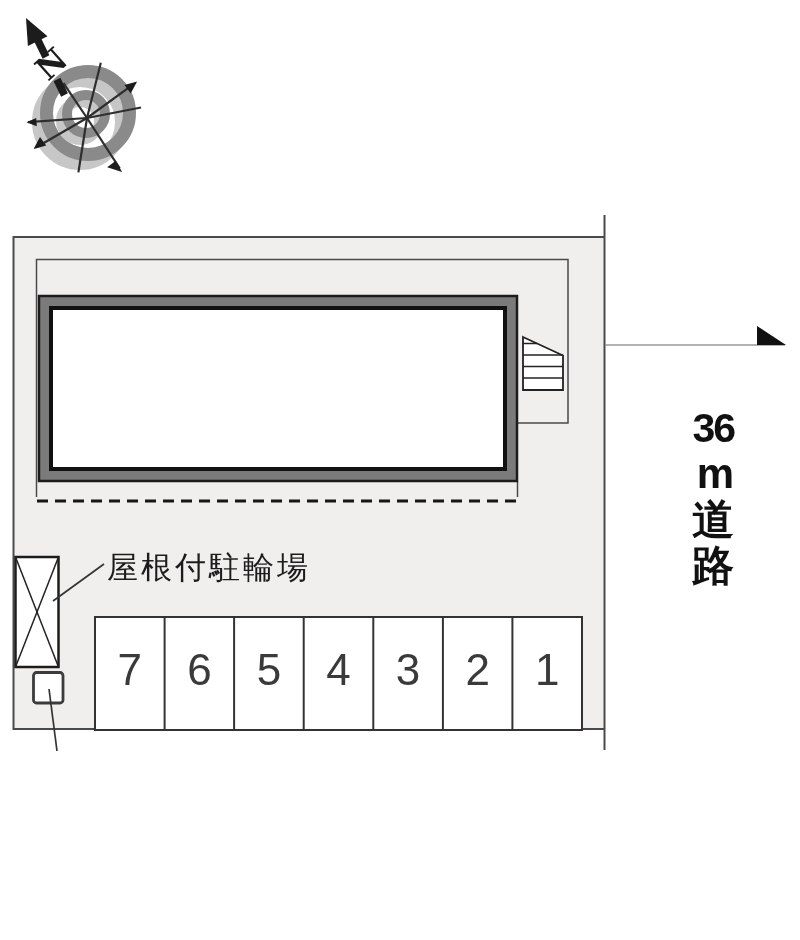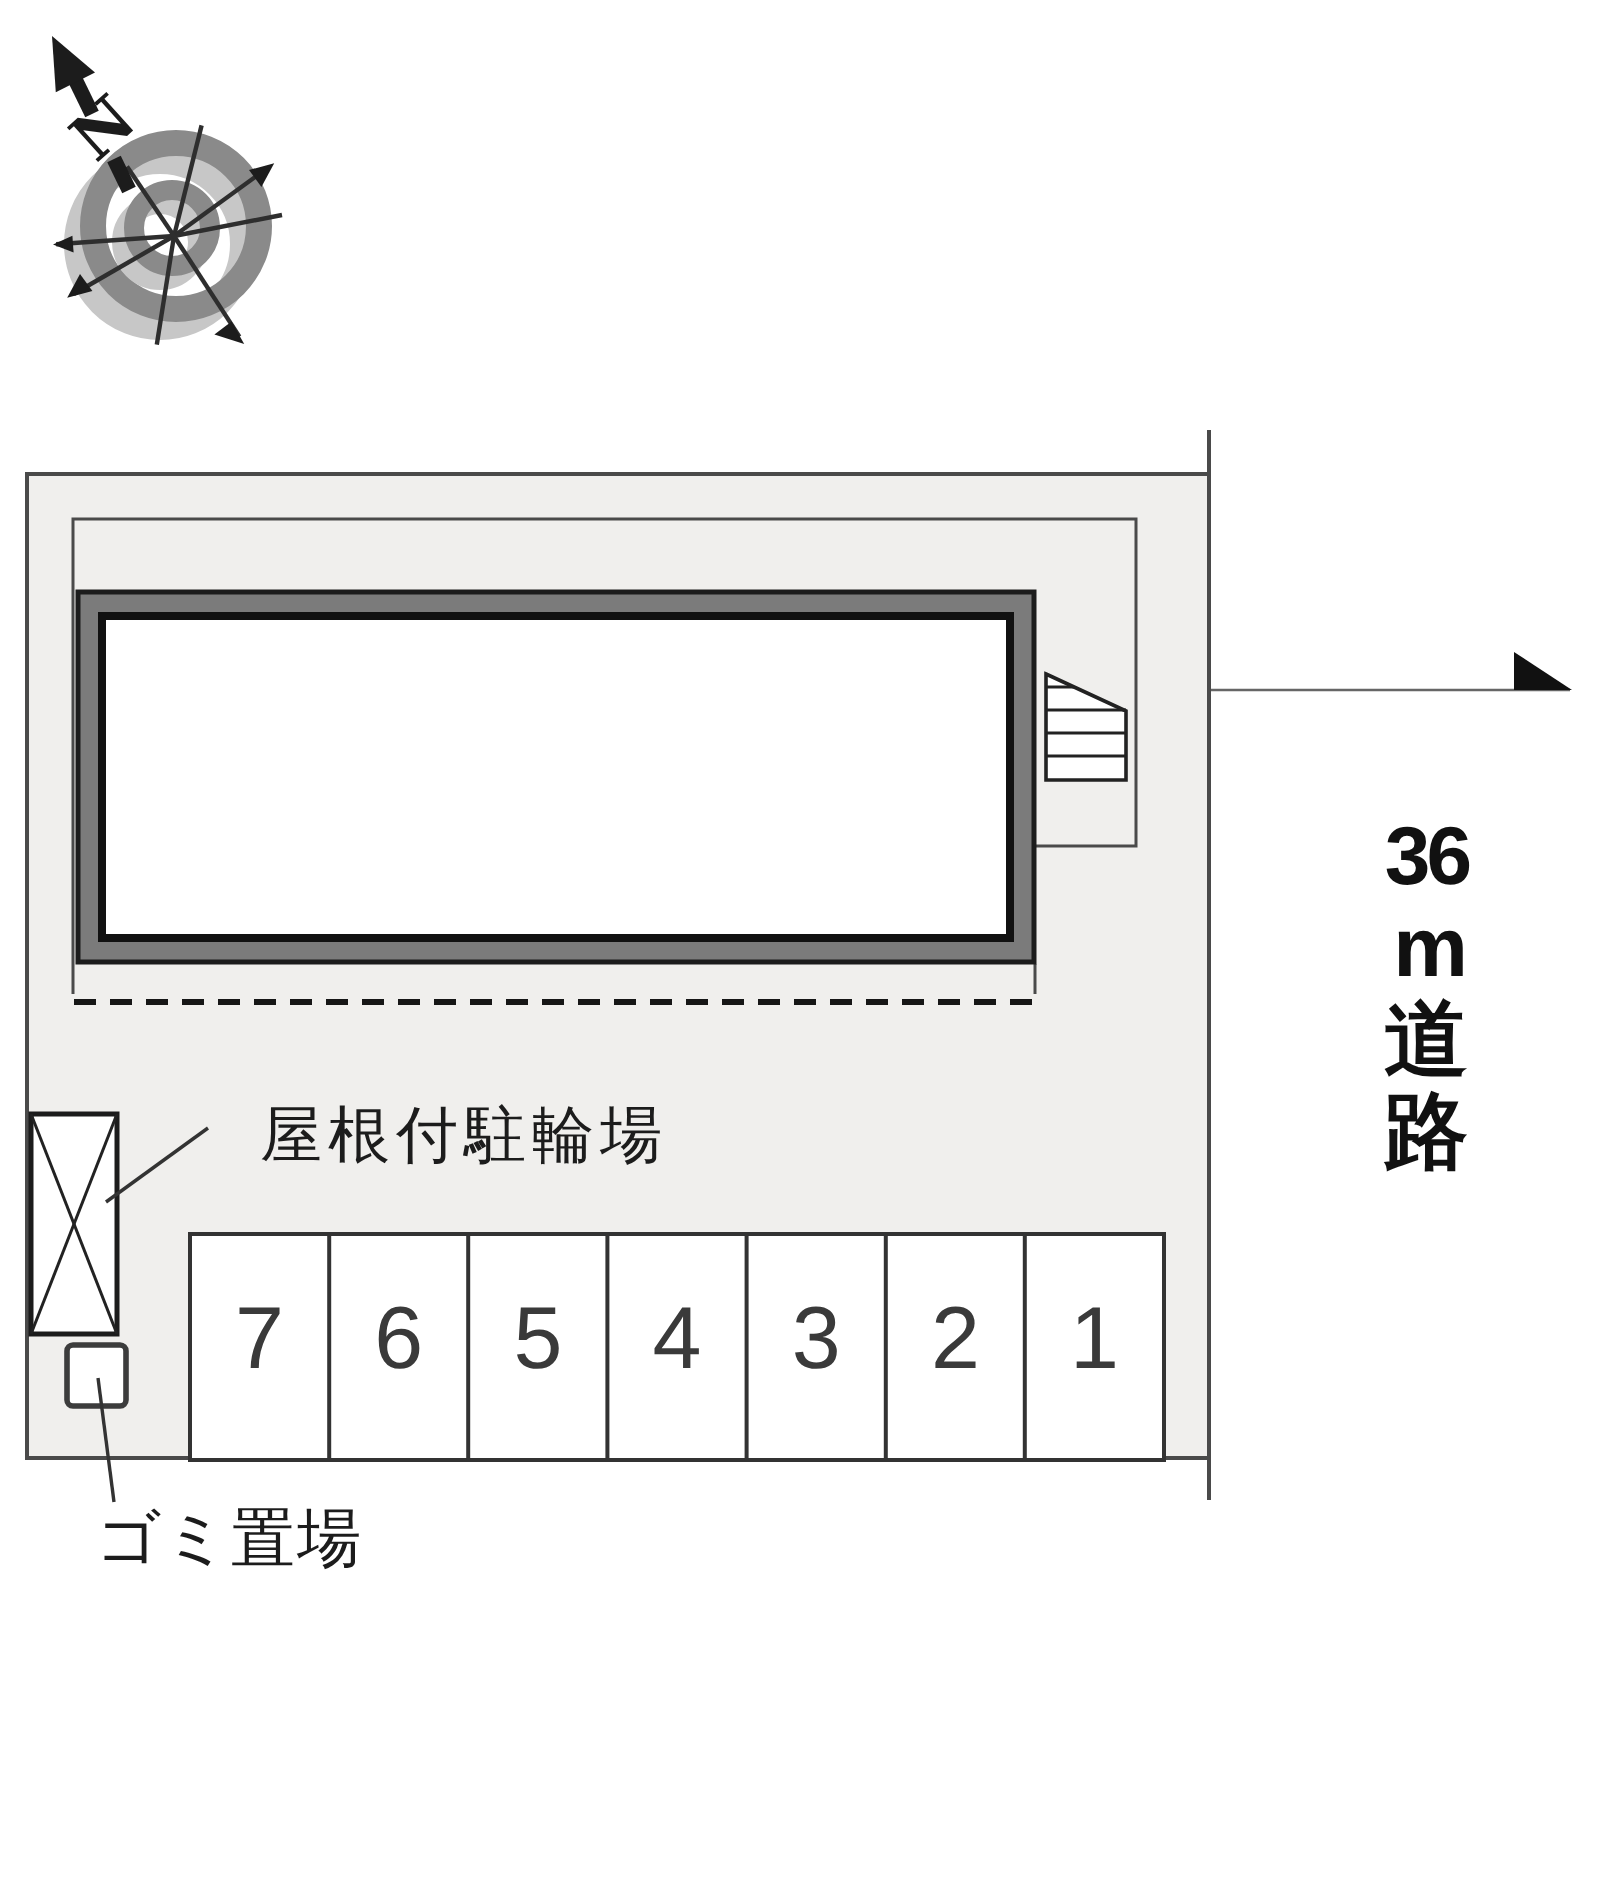--- a/index.html
+++ b/index.html
@@ -1,20 +1,20 @@
 <!DOCTYPE html>
 <html><head>
 <meta charset="utf-8">
 <style>
   html,body{margin:0;padding:0;background:#fff;}
   .page{position:relative;width:800px;height:940px;background:#fff;overflow:hidden;
         font-family:"Liberation Sans","DejaVu Sans",sans-serif;}
   .page svg{position:absolute;left:0;top:0;}
   .jp-label{position:absolute;color:#1c1c1c;white-space:nowrap;}
-  #bicycle-label{left:107px;top:547px;font-size:31px;letter-spacing:3px;margin-left:23px;}
+  #bicycle-label{left:107px;top:547px;font-size:31px;letter-spacing:3px;}
   #garbage-label{left:48px;top:748px;font-size:32px;letter-spacing:1px;}
   #road-label{position:absolute;left:678px;top:405px;width:56px;text-align:right;
               color:#111;font-weight:bold;}
   #road-label .rchar{line-height:46px;font-size:42px;}
   #road-label .rchar.digits{letter-spacing:-2px;font-size:41px;}
   #parking-row{position:absolute;left:95px;top:617px;width:487px;height:113px;display:flex;}
   .pspace{flex:1;display:flex;align-items:center;justify-content:center;
           font-size:44px;color:#3a3a3a;padding-bottom:8px;}
 </style>
 </head>
@@ -93,21 +93,20 @@
       <g>
         <line x1="36.5" y1="37.5" x2="46" y2="57" stroke="#1c1c1c" stroke-width="7.5"></line>
         <line x1="57" y1="79.5" x2="64.5" y2="95" stroke="#1c1c1c" stroke-width="7.5"></line>
         <polygon points="26,18 47.5,36.3 27.9,46.1" fill="#1c1c1c"></polygon>
         <text x="51.5" y="75" font-family="DejaVu Serif, serif" font-size="32" font-weight="bold" fill="#1c1c1c" text-anchor="middle" transform="rotate(-42 51.5 64)">N</text>
       </g>
     </g>
   </svg>
 
   <div class="jp-label" id="bicycle-label">屋根付駐輪場</div>
-  <div class="jp-label" id="garbage-label">ゴミ置場</div>
 
   <div id="road-label">
     <div class="rchar digits">36</div>
     <div class="rchar">m</div>
     <div class="rchar">道</div>
     <div class="rchar">路</div>
   </div>
 
   <div id="parking-row">
       <div class="pspace">7</div>

